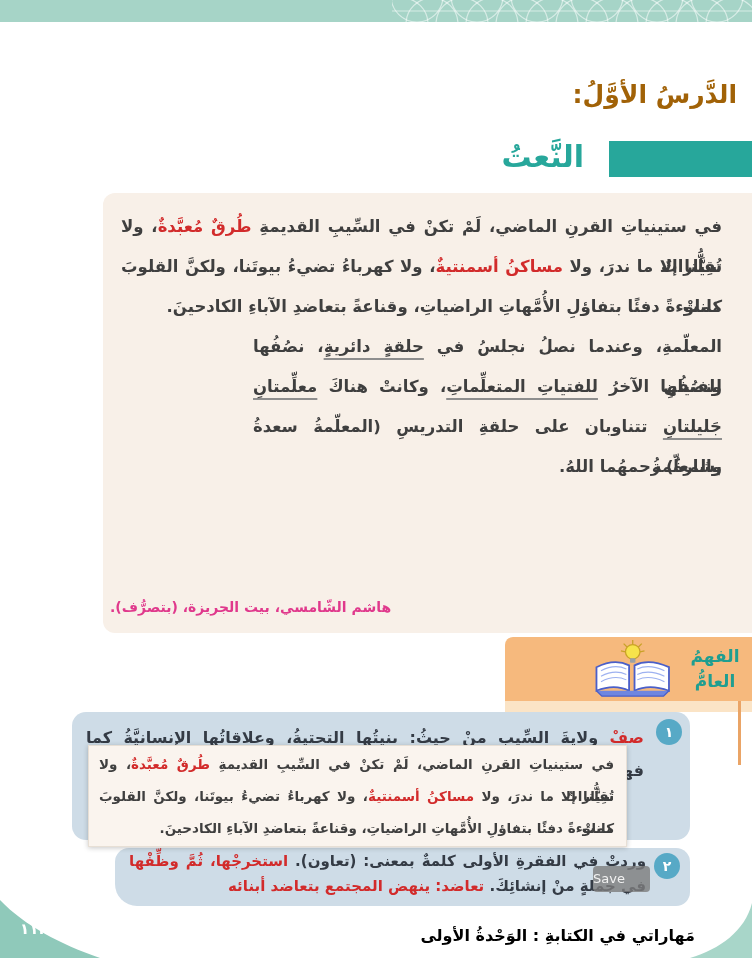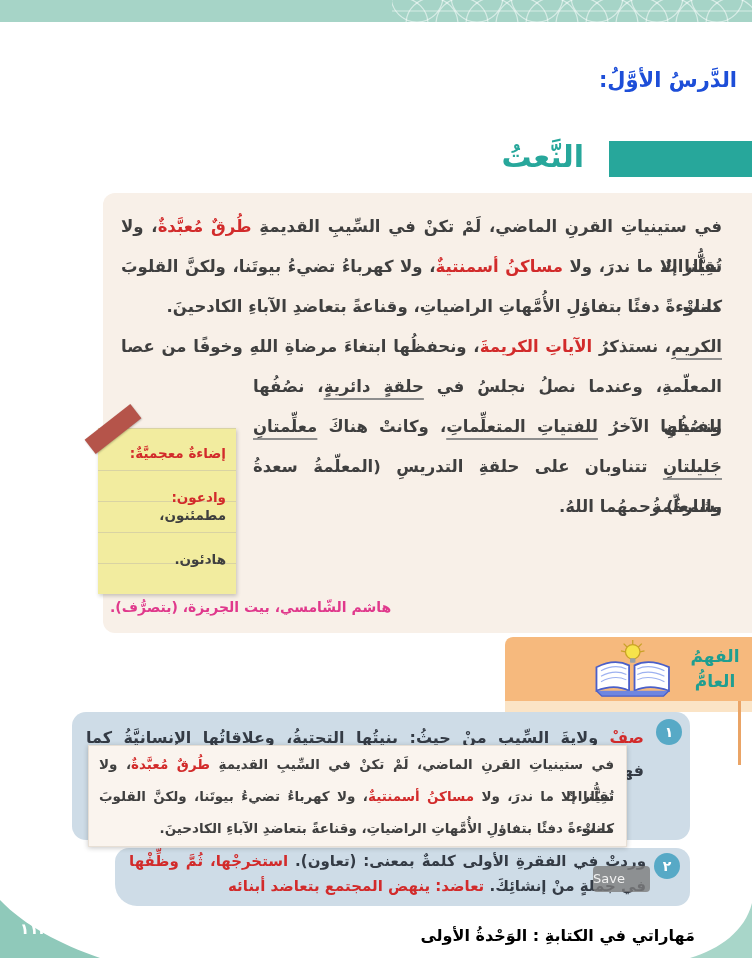--- a/index.html
+++ b/index.html
@@ -5,21 +5,21 @@
   html,body{margin:0;padding:0;background:#ffffff;}
   .page{
     position:relative; width:752px; height:958px; background:#ffffff;
     overflow:hidden; font-family:"DejaVu Sans", sans-serif; direction:rtl;
   }
   
   .band{position:absolute;left:0;top:0;width:752px;height:22px;background:#a6d4c7;}
   .band-pattern{position:absolute;right:0;top:0;height:22px;width:360px;overflow:hidden;}
   
   .kicker{position:absolute;right:15px;top:36px;color:#18988b;font-size:19px;font-weight:bold;}
-  .lesson{position:absolute;right:15px;top:68px;color:#1d4ed8;font-size:21px;font-weight:bold;}
+  .lesson{position:absolute;right:15px;top:80px;color:#a16207;font-size:25px;font-weight:bold;}
   .title-word{position:absolute;right:168px;top:139px;color:#27a79b;font-size:30px;font-weight:bold;}
   .title-bar{position:absolute;left:609px;top:141px;width:143px;height:36px;background:#27a79b;}
   
   .passage{
     position:absolute;left:103px;top:193px;width:649px;height:440px;
     background:#f8f0e8;border-radius:12px 0 0 12px;box-sizing:border-box;
     padding:14px 30px 0 18px;color:#3f3f3f;font-weight:bold;font-size:16.5px;
   }
   .pline{line-height:40px;height:40px;text-align:justify;text-align-last:justify;white-space:normal;}
   .pline.end{text-align-last:right;}
@@ -111,37 +111,27 @@
   </div>
 
   <div class="lesson">الدَّرسُ الأوَّلُ:</div>
   <div class="title-word">النَّعتُ</div>
   <div class="title-bar"></div>
 
   <div class="passage">
       <div class="pline"><span>في ستينياتِ القرنِ الماضي، لَمْ تكنْ في السِّيبِ القديمةِ </span><span class="seg-red">طُرقٌ مُعبَّدةٌ</span><span>، ولا سيَّاراتٌ</span></div>
       <div class="pline"><span>تُقِلُّنا إلا ما ندرَ، ولا </span><span class="seg-red">مساكنُ أسمنتيةٌ</span><span>، ولا كهرباءُ تضيءُ بيوتَنا، ولكنَّ القلوبَ كانتْ</span></div>
       <div class="pline end"><span>مملوءةً دفئًا بتفاؤلِ الأُمَّهاتِ الراضياتِ، وقناعةً بتعاضدِ الآباءِ الكادحينَ.</span></div>
-      <div class="pline"><span class="seg-u">الكريمِ</span><span>، نستذكرُ </span><span class="seg-red">الآياتِ الكريمةَ</span><span>، ونحفظُها ابتغاءَ مرضاةِ اللهِ وخوفًا من عصا</span></div>
       <div class="pline narrow"><span>المعلّمةِ، وعندما نصلُ نجلسُ في </span><span class="seg-u">حلقةٍ دائريةٍ</span><span>، نصُفُها للفتيانِ</span></div>
       <div class="pline narrow"><span>ونصُفُها الآخرُ </span><span class="seg-u">للفتياتِ المتعلِّماتِ</span><span>، وكانتْ هناكَ </span><span class="seg-u">معلِّمتانِ</span></div>
       <div class="pline narrow"><span class="seg-u">جَليلتانِ</span><span> تتناوبان على حلقةِ التدريسِ (المعلّمةُ سعدةُ والمعلّمةُ</span></div>
       <div class="pline narrow end"><span>بشارةُ) رحمهُما اللهُ.</span></div>
     </div>
   <div class="citation">هاشم الشّامسي، بيت الجريزة، (بتصرُّف).</div>
 
-  <div class="note">
-    <div class="note-tape"></div>
-    <div class="note-title">إضاءةٌ معجميَّةٌ:</div>
-    <div class="note-line">
-      <span class="term">وادعون:</span>
-      <span>مطمئنون،</span>
-    </div>
-    <div class="note-line2">هادئون.</div>
-  </div>
 
   <div class="comp-tab">
     <div class="comp-text">
       <div>الفهمُ</div>
       <div>العامُّ</div>
     </div>
     <div class="comp-icon">
       <svg width="82" height="58" viewBox="0 0 90 64" xmlns="http://www.w3.org/2000/svg">
         <g stroke="#c9a227" stroke-width="1.4">
           <line x1="38" y1="4" x2="42" y2="8"></line>

